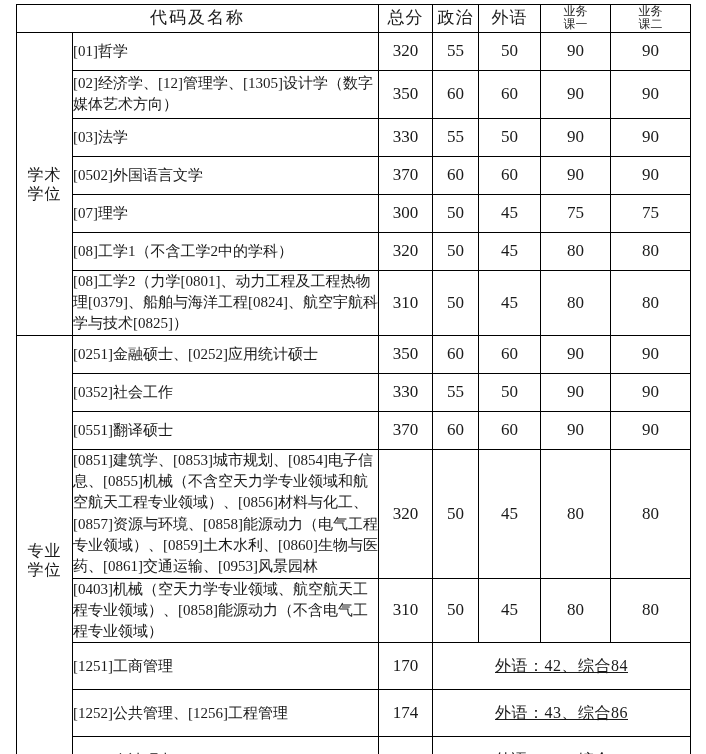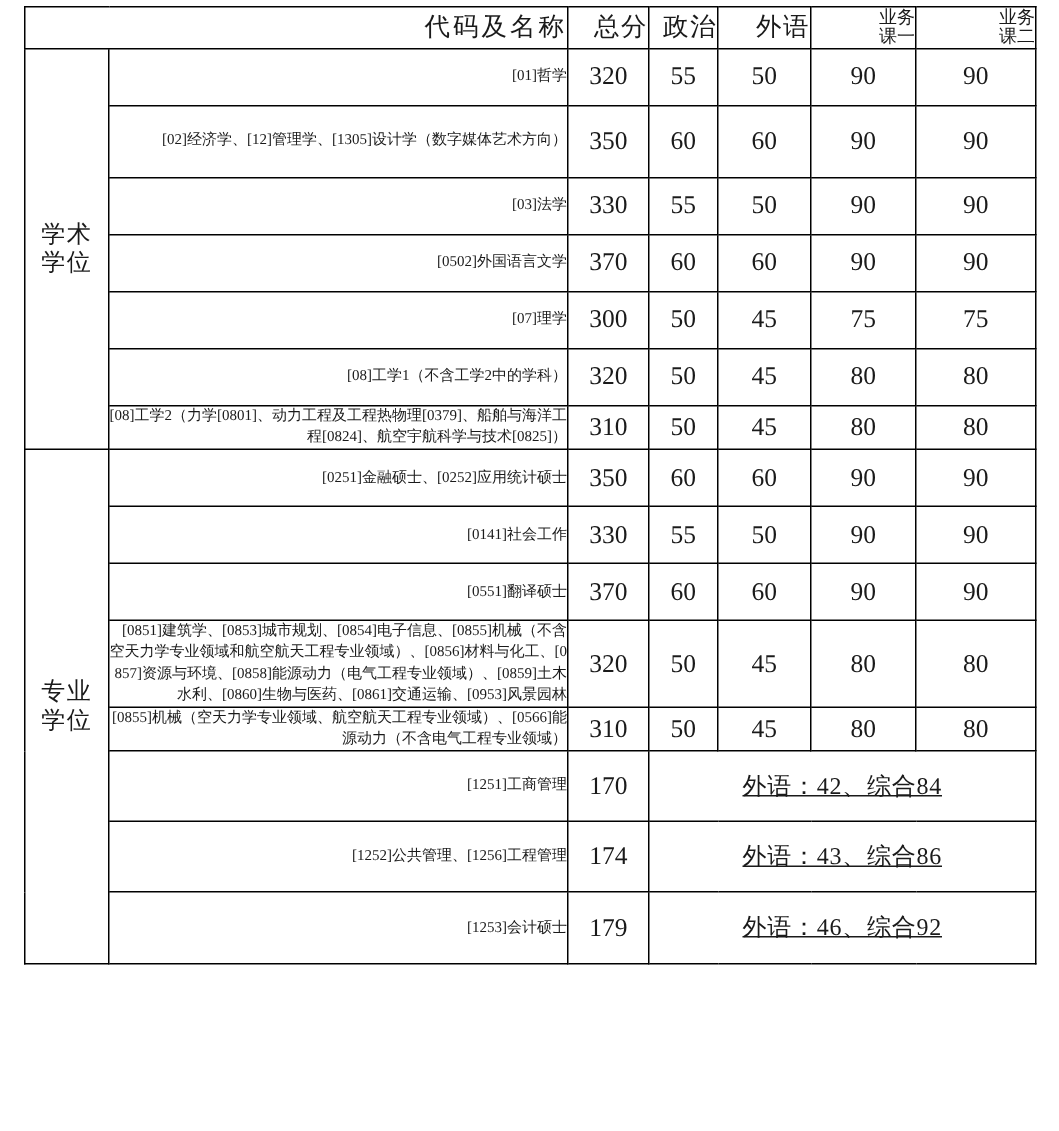--- a/index.html
+++ b/index.html
@@ -40,21 +40,21 @@
   
   col.c-group { width: 56px; }
   col.c-name  { width: 306px; }
   col.c-total { width: 54px; }
   col.c-pol   { width: 46px; }
   col.c-for   { width: 62px; }
   col.c-p1    { width: 70px; }
   col.c-p2    { width: 80px; }
 
   .hdr {
-    text-align: right;
+    text-align: center;
     font-size: 17px;
     line-height: 1.18;
     letter-spacing: 1px;
     padding: 7px 2px;
     font-family: "Liberation Serif", "DejaVu Serif", serif;
   }
   .hdr-name {
     font-size: 17px;
     letter-spacing: 2px;
   }
@@ -64,22 +64,22 @@
     line-height: 1.12;
   }
   .group-cell {
     text-align: center;
     font-size: 16px;
     line-height: 1.2;
     letter-spacing: 1px;
     padding: 2px;
   }
   .name-cell {
-    text-align: right;
-    font-size: 10px;
+    text-align: left;
+    font-size: 15px;
     line-height: 1.42;
     padding: 7px 6px 7px 9px;
     letter-spacing: 0px;
     word-break: break-all;
   }
   .num-cell {
     text-align: center;
     font-size: 17px;
     padding: 6px 2px;
     font-family: "Liberation Serif", "DejaVu Serif", serif;
@@ -195,21 +195,21 @@
           <div>学位</div>
         </td>
         <td class="name-cell tall-1">[0251]金融硕士、[0252]应用统计硕士</td>
         <td class="num-cell">350</td>
         <td class="num-cell">60</td>
         <td class="num-cell">60</td>
         <td class="num-cell">90</td>
         <td class="num-cell">90</td>
       </tr>
       <tr>
-        <td class="name-cell tall-1">[0141]社会工作</td>
+        <td class="name-cell tall-1">[0352]社会工作</td>
         <td class="num-cell">330</td>
         <td class="num-cell">55</td>
         <td class="num-cell">50</td>
         <td class="num-cell">90</td>
         <td class="num-cell">90</td>
       </tr>
       <tr>
         <td class="name-cell tall-1">[0551]翻译硕士</td>
         <td class="num-cell">370</td>
         <td class="num-cell">60</td>
@@ -219,21 +219,21 @@
       </tr>
       <tr>
         <td class="name-cell">[0851]建筑学、[0853]城市规划、[0854]电子信息、[0855]机械（不含空天力学专业领域和航空航天工程专业领域）、[0856]材料与化工、[0857]资源与环境、[0858]能源动力（电气工程专业领域）、[0859]土木水利、[0860]生物与医药、[0861]交通运输、[0953]风景园林</td>
         <td class="num-cell">320</td>
         <td class="num-cell">50</td>
         <td class="num-cell">45</td>
         <td class="num-cell">80</td>
         <td class="num-cell">80</td>
       </tr>
       <tr>
-        <td class="name-cell">[0855]机械（空天力学专业领域、航空航天工程专业领域）、[0566]能源动力（不含电气工程专业领域）</td>
+        <td class="name-cell">[0403]机械（空天力学专业领域、航空航天工程专业领域）、[0858]能源动力（不含电气工程专业领域）</td>
         <td class="num-cell">310</td>
         <td class="num-cell">50</td>
         <td class="num-cell">45</td>
         <td class="num-cell">80</td>
         <td class="num-cell">80</td>
       </tr>
       <tr>
         <td class="name-cell row-h-46">[1251]工商管理</td>
         <td class="num-cell">170</td>
         <td class="merged-note" colspan="4">外语：42、综合84</td>

